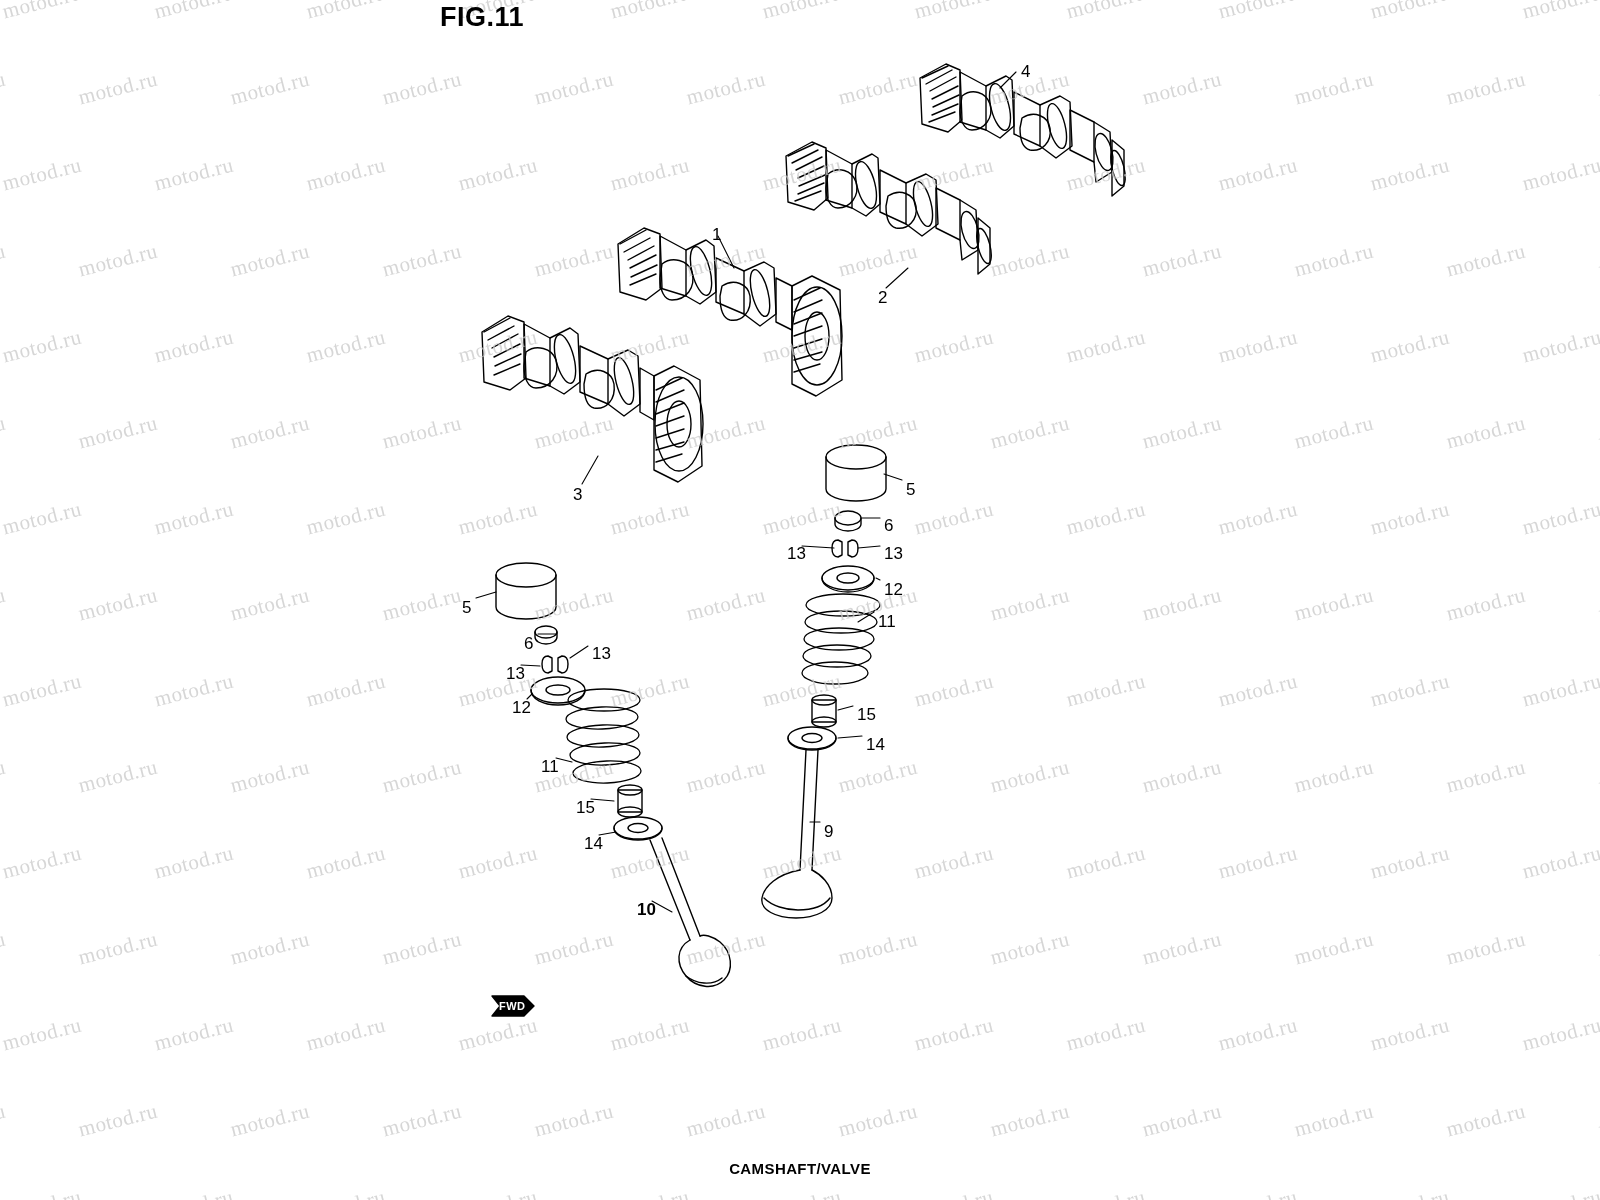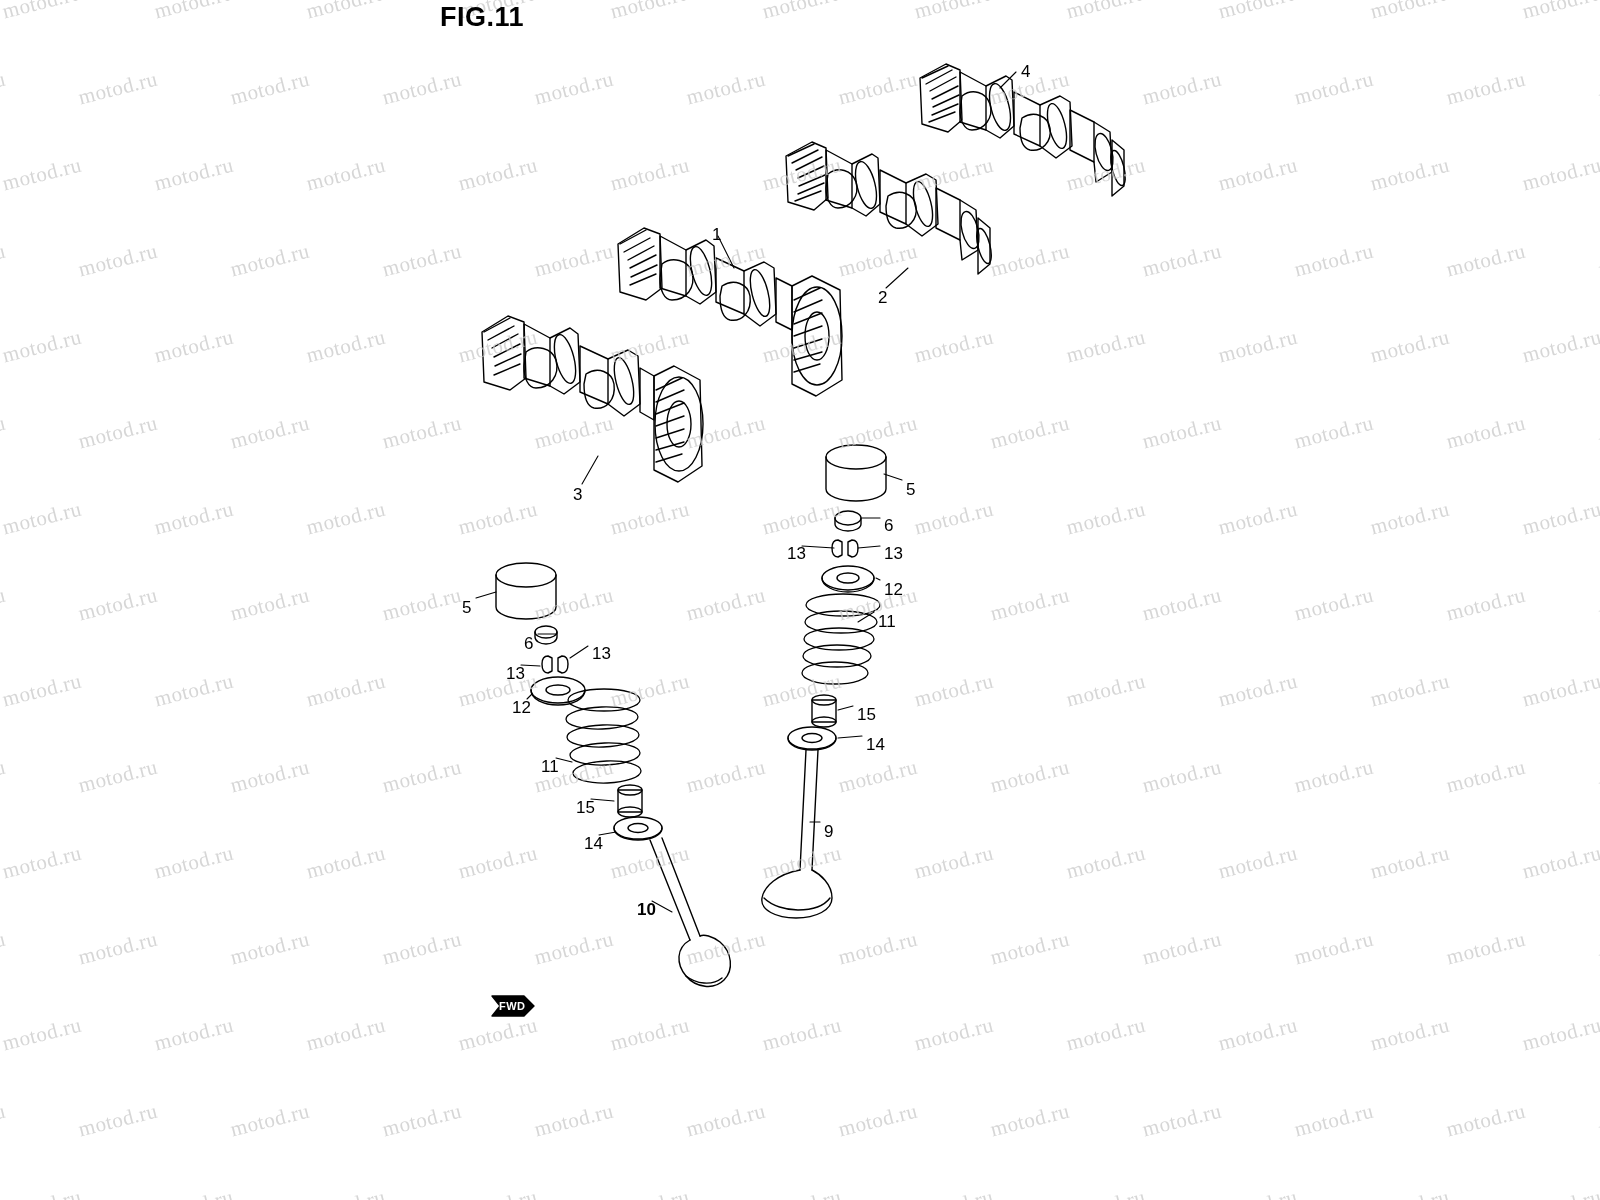--- a/index.html
+++ b/index.html
@@ -528,14 +528,15 @@
       <div class="callout" style="left: 592px; top: 644px;">13</div>
       <div class="callout" style="left: 512px; top: 698px;">12</div>
       <div class="callout" style="left: 541px; top: 757px;">11</div>
       <div class="callout" style="left: 576px; top: 798px;">15</div>
       <div class="callout" style="left: 584px; top: 834px;">14</div>
       <div class="callout" style="left: 637px; top: 900px; font-weight: bold;">10</div>
     </div>
 
   <div class="fwd-badge" style="left:499px; top:1000px;">FWD</div>
 
+  <div id="footer-name">CAMSHAFT/VALVE</div>
 
 </div>
 
 </body></html>

